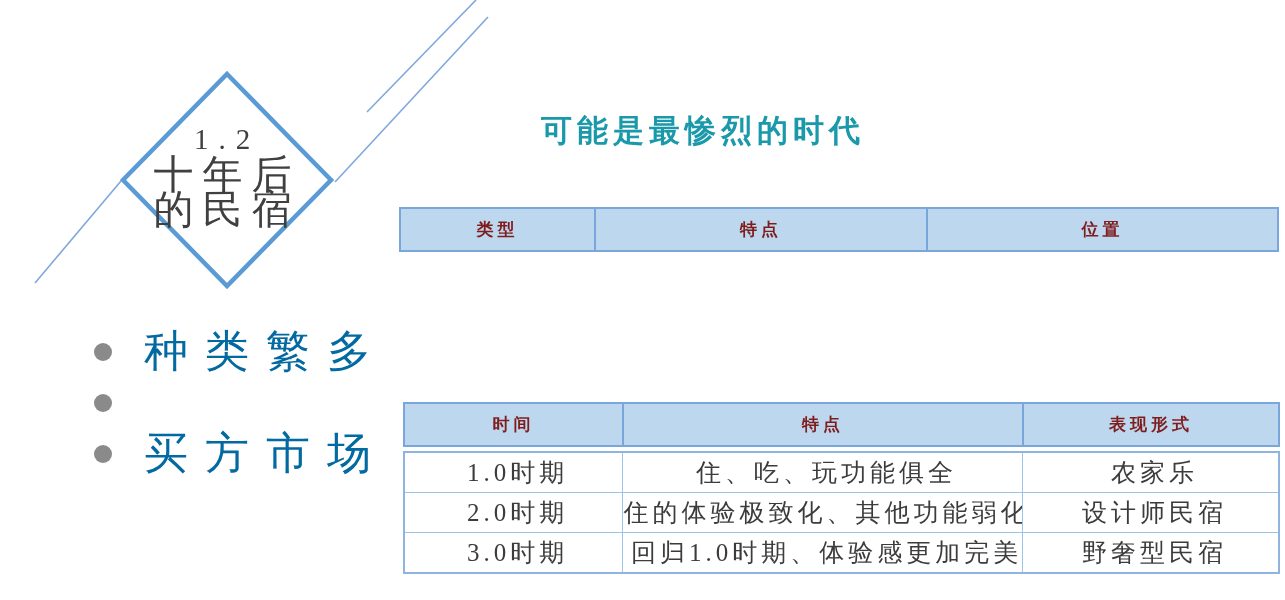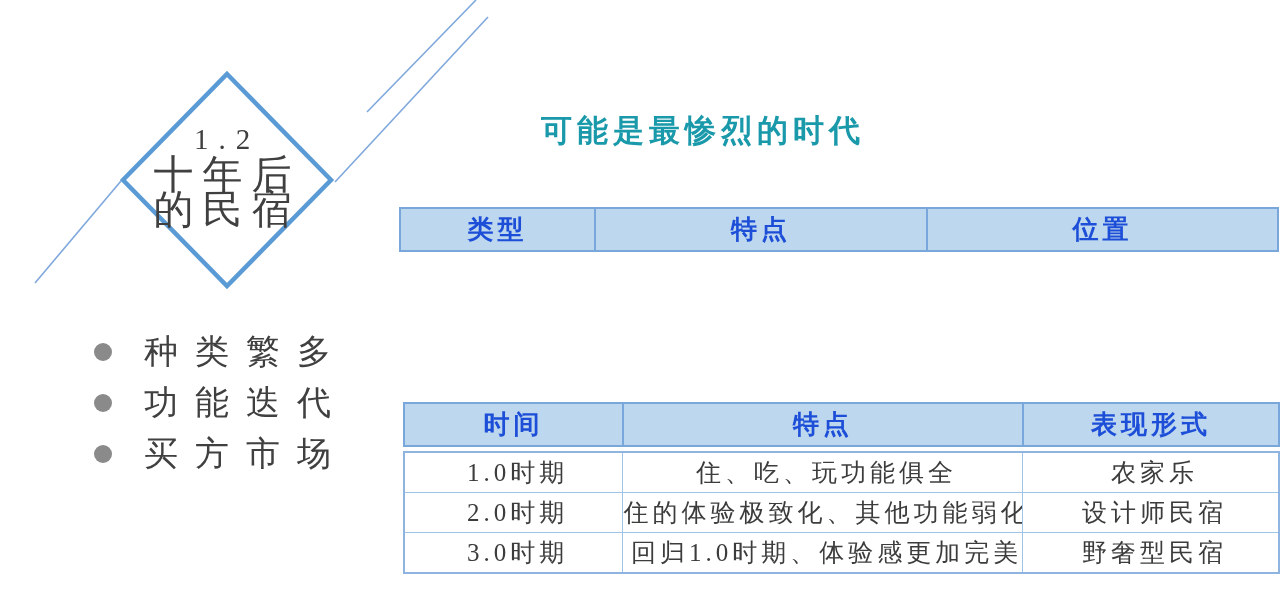--- a/index.html
+++ b/index.html
@@ -24,38 +24,38 @@
     position:absolute;left:94px;top:326px;margin:0;padding:0;list-style:none;
   }
   .bullets li{
     display:flex;align-items:center;height:51px;white-space:nowrap;
   }
   .bullet-dot{
     width:18px;height:18px;border-radius:50%;
     background:#8a8a8a;flex:0 0 18px;margin-right:32px;
   }
   .bullet-label{
-    font-size:34px;letter-spacing:17px;color:#404040;
+    font-size:44px;letter-spacing:17px;color:#0369a1;
   }
   
   .title{
     position:absolute;left:541px;top:110px;
     font-size:31px;font-weight:bold;letter-spacing:5px;
     color:#1a99aa;white-space:nowrap;
   }
   
   .ctable{position:absolute;}
   .ctable .thead{
     display:grid;height:41px;
     background:#bdd7ee;
     border:2px solid #7aa7db;
   }
   .ctable .thead .hcell{
     display:flex;align-items:center;justify-content:center;
-    font-size:26px;font-weight:bold;color:#1d4ed8;letter-spacing:4px;
+    font-size:17px;font-weight:bold;color:#7f1d1d;letter-spacing:4px;
     border-left:2px solid #7aa7db;
   }
   .ctable .thead .hcell:first-child{border-left:none;}
   .ctable .tbody{
     border:2px solid #8fb4e0;
     margin-top:4px;
   }
   .ctable .trow{display:grid;border-top:1.5px solid #9dc3e6;}
   .ctable .trow:first-child{border-top:none;}
   .ctable .tcell{
@@ -98,21 +98,20 @@
 
   <div class="title">可能是最惨烈的时代</div>
 
   <ul class="bullets">
     <li>
       <span class="bullet-dot"></span>
       <span class="bullet-label">种类繁多</span>
     </li>
     <li>
       <span class="bullet-dot"></span>
-      <span class="bullet-label">功能迭代</span>
     </li>
     <li>
       <span class="bullet-dot"></span>
       <span class="bullet-label">买方市场</span>
     </li>
   </ul>
 
   <div class="ctable t1">
     <div class="thead">
       <div class="hcell">类型</div>

